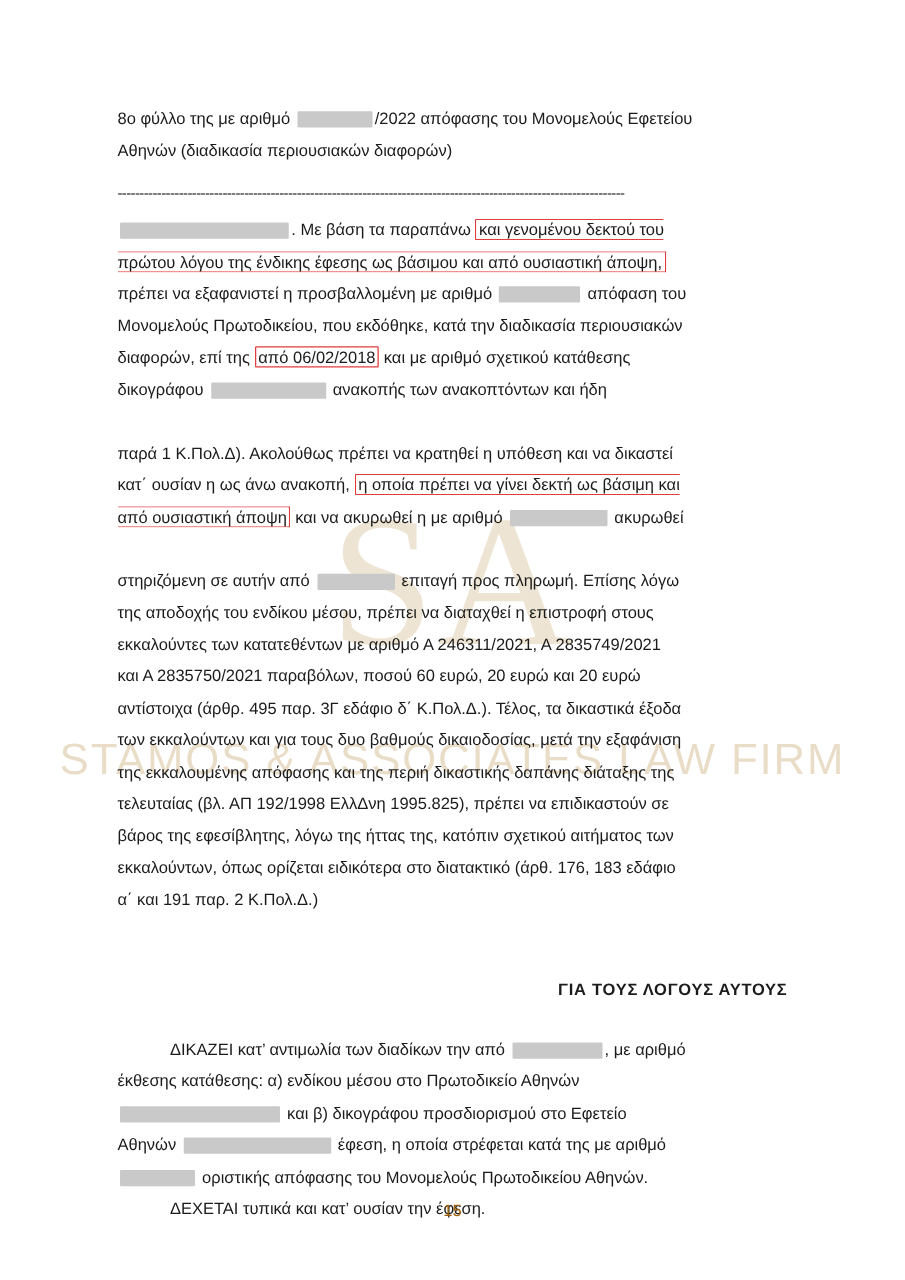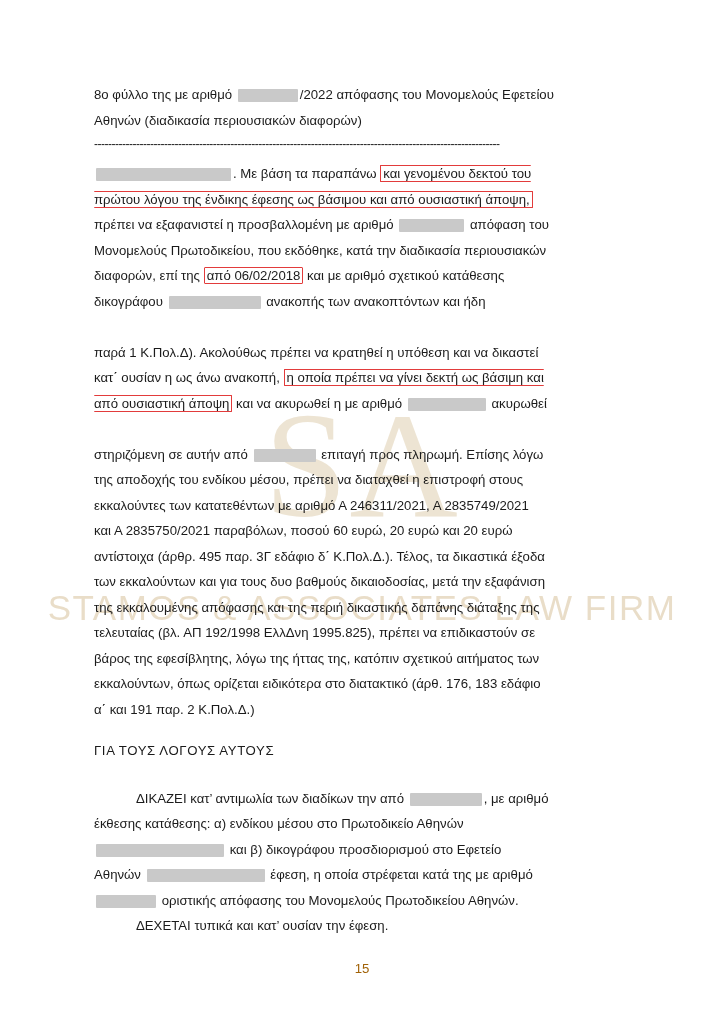--- a/index.html
+++ b/index.html
@@ -53,21 +53,21 @@
     z-index: 3;
     font-size: 13.2px;
     line-height: 25.5px;
     color: #1b1b1b;
   }
   .para {
     text-align: justify;
     margin: 0;
   }
   .para.head {
-    margin-bottom: 2px;
+    margin-bottom: 12px;
   }
   .divider {
     font-size: 12px;
     letter-spacing: -0.5px;
     color: #1b1b1b;
     white-space: nowrap;
     overflow: hidden;
     line-height: 18px;
     margin: 2px 0 8px 0;
   }
@@ -86,23 +86,24 @@
   }
   .hl-open-r {
     border-right: none;
     padding-right: 0;
   }
   .hl-open-l {
     border-left: none;
     padding-left: 0;
   }
   .section-title {
-    margin-top: 16px;
-    text-align: left;
+    margin-top: 47px;
+    text-align: right;
     letter-spacing: 0.6px;
+    font-weight: bold;
   }
   .body2 {
     margin-top: 22px;
   }
   .indent {
     display: inline-block;
     width: 42px;
   }
   .pageno {
     position: absolute;

